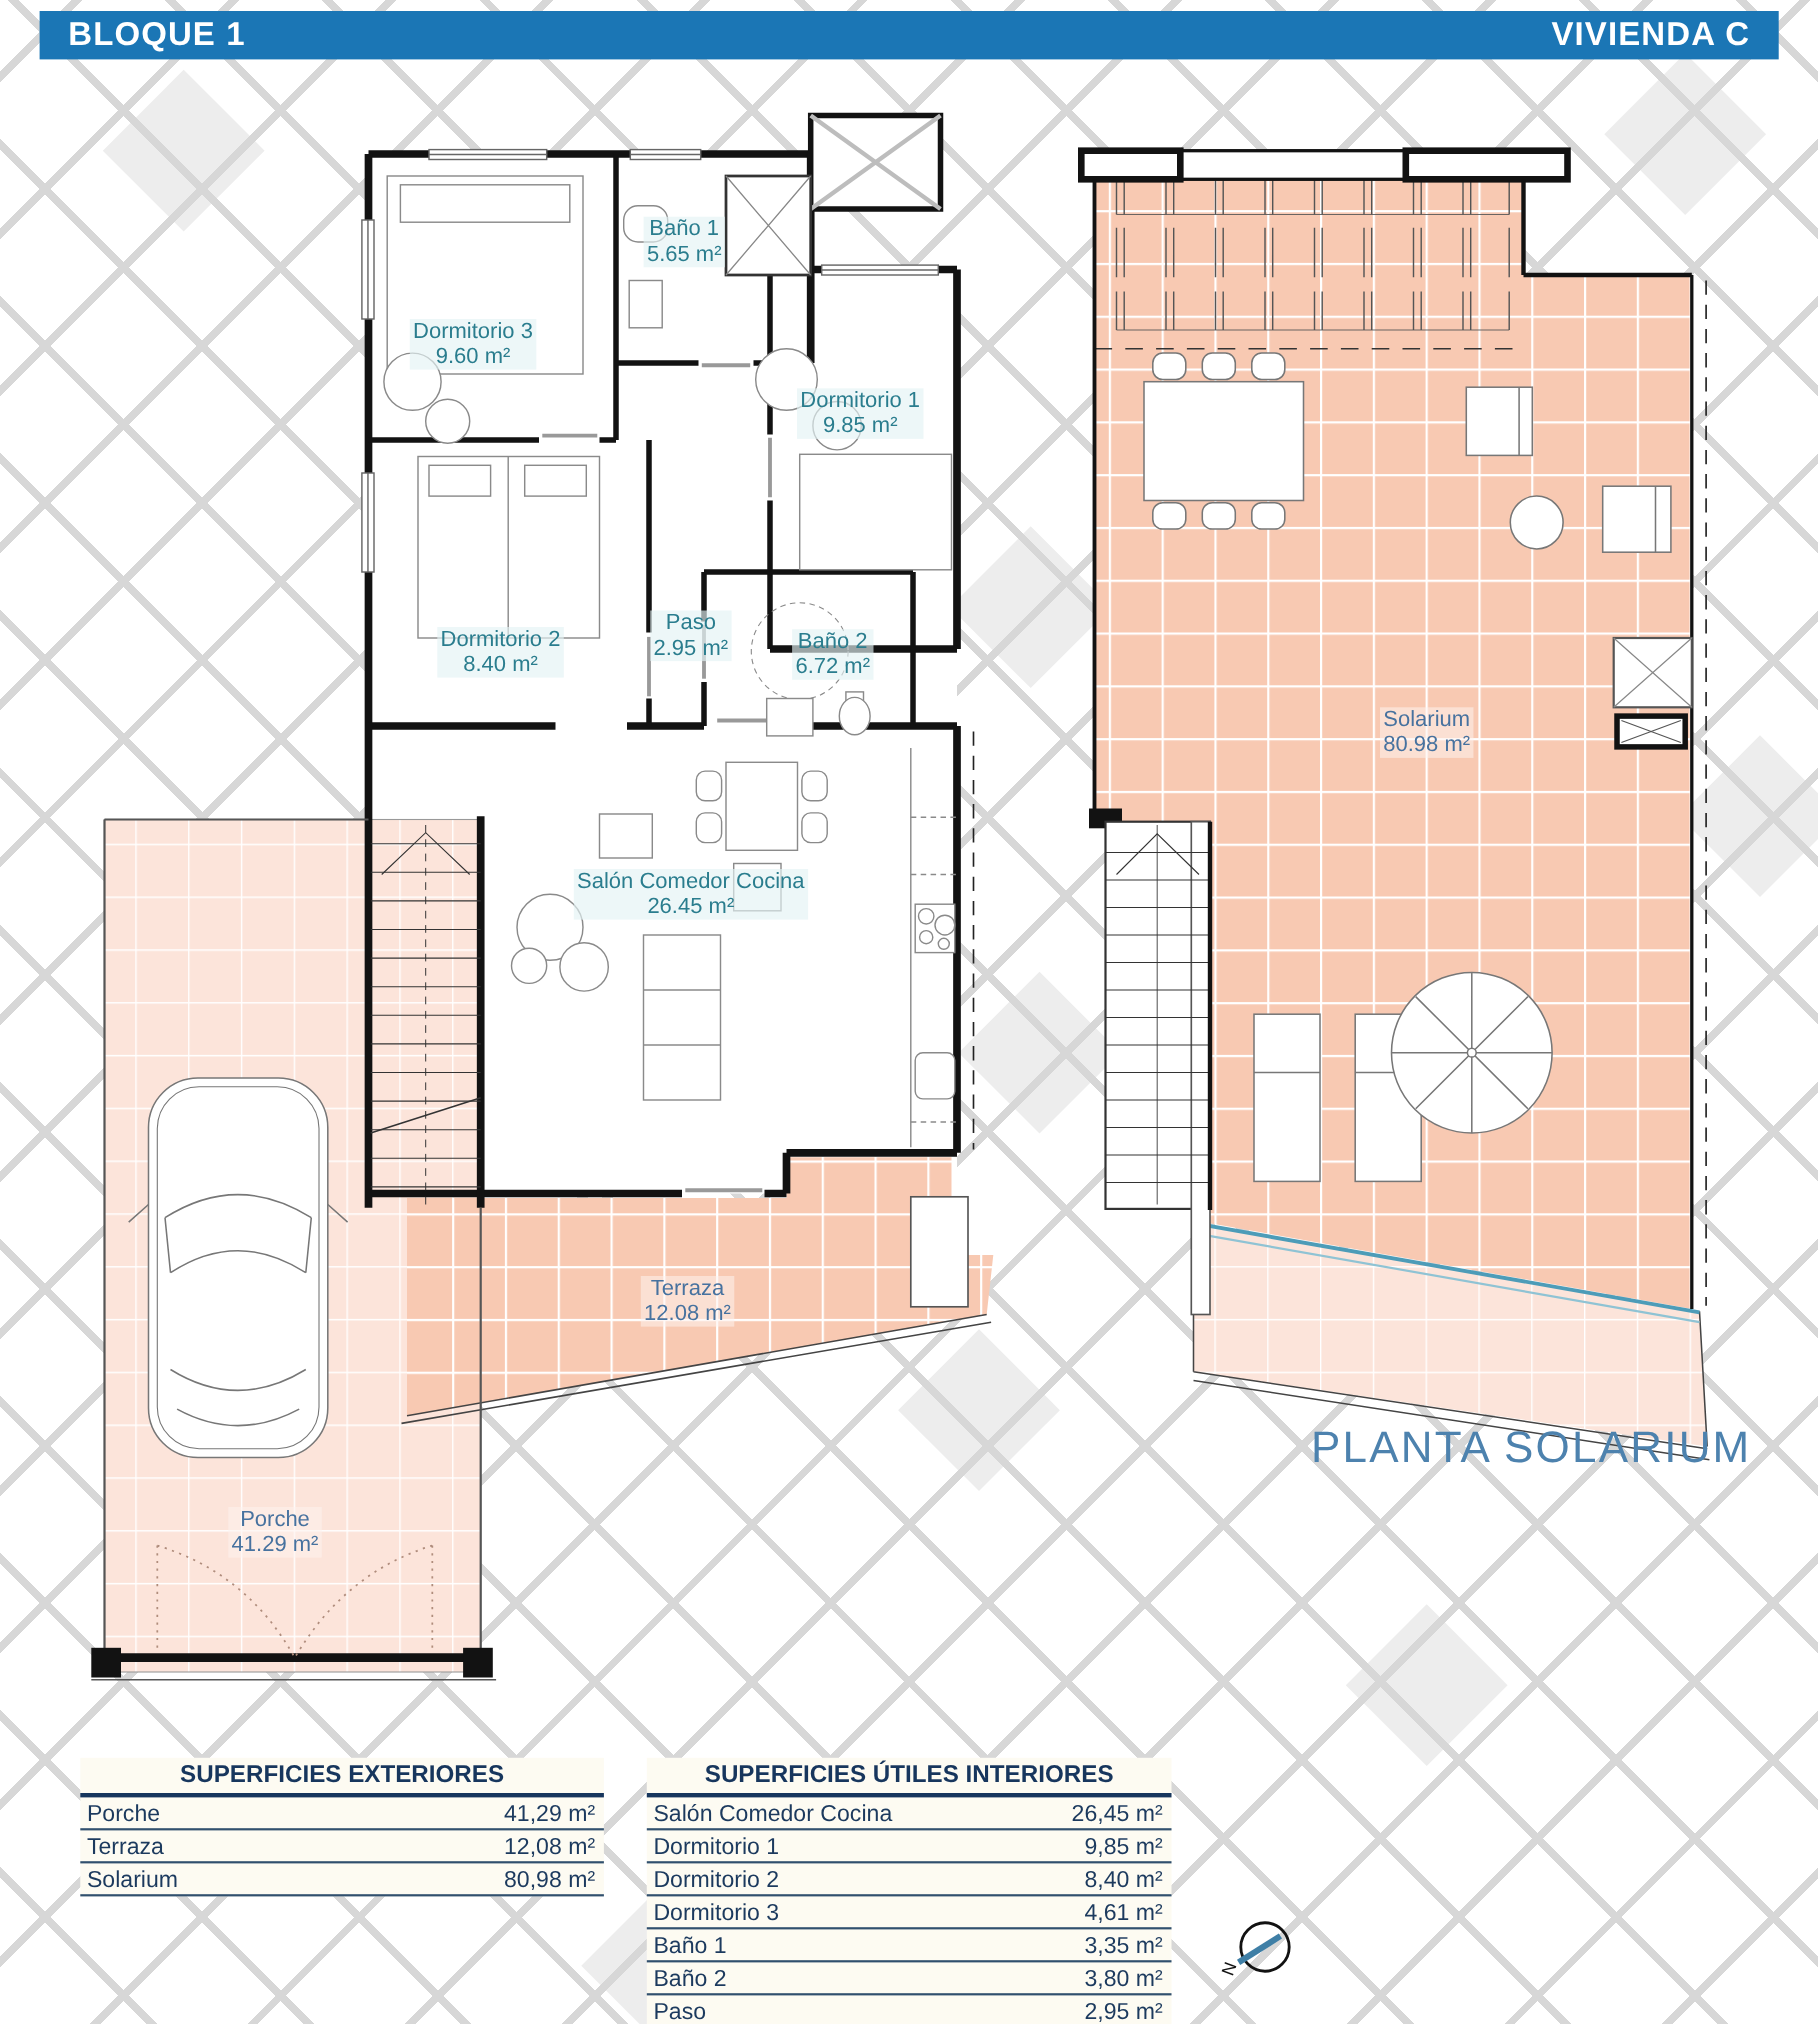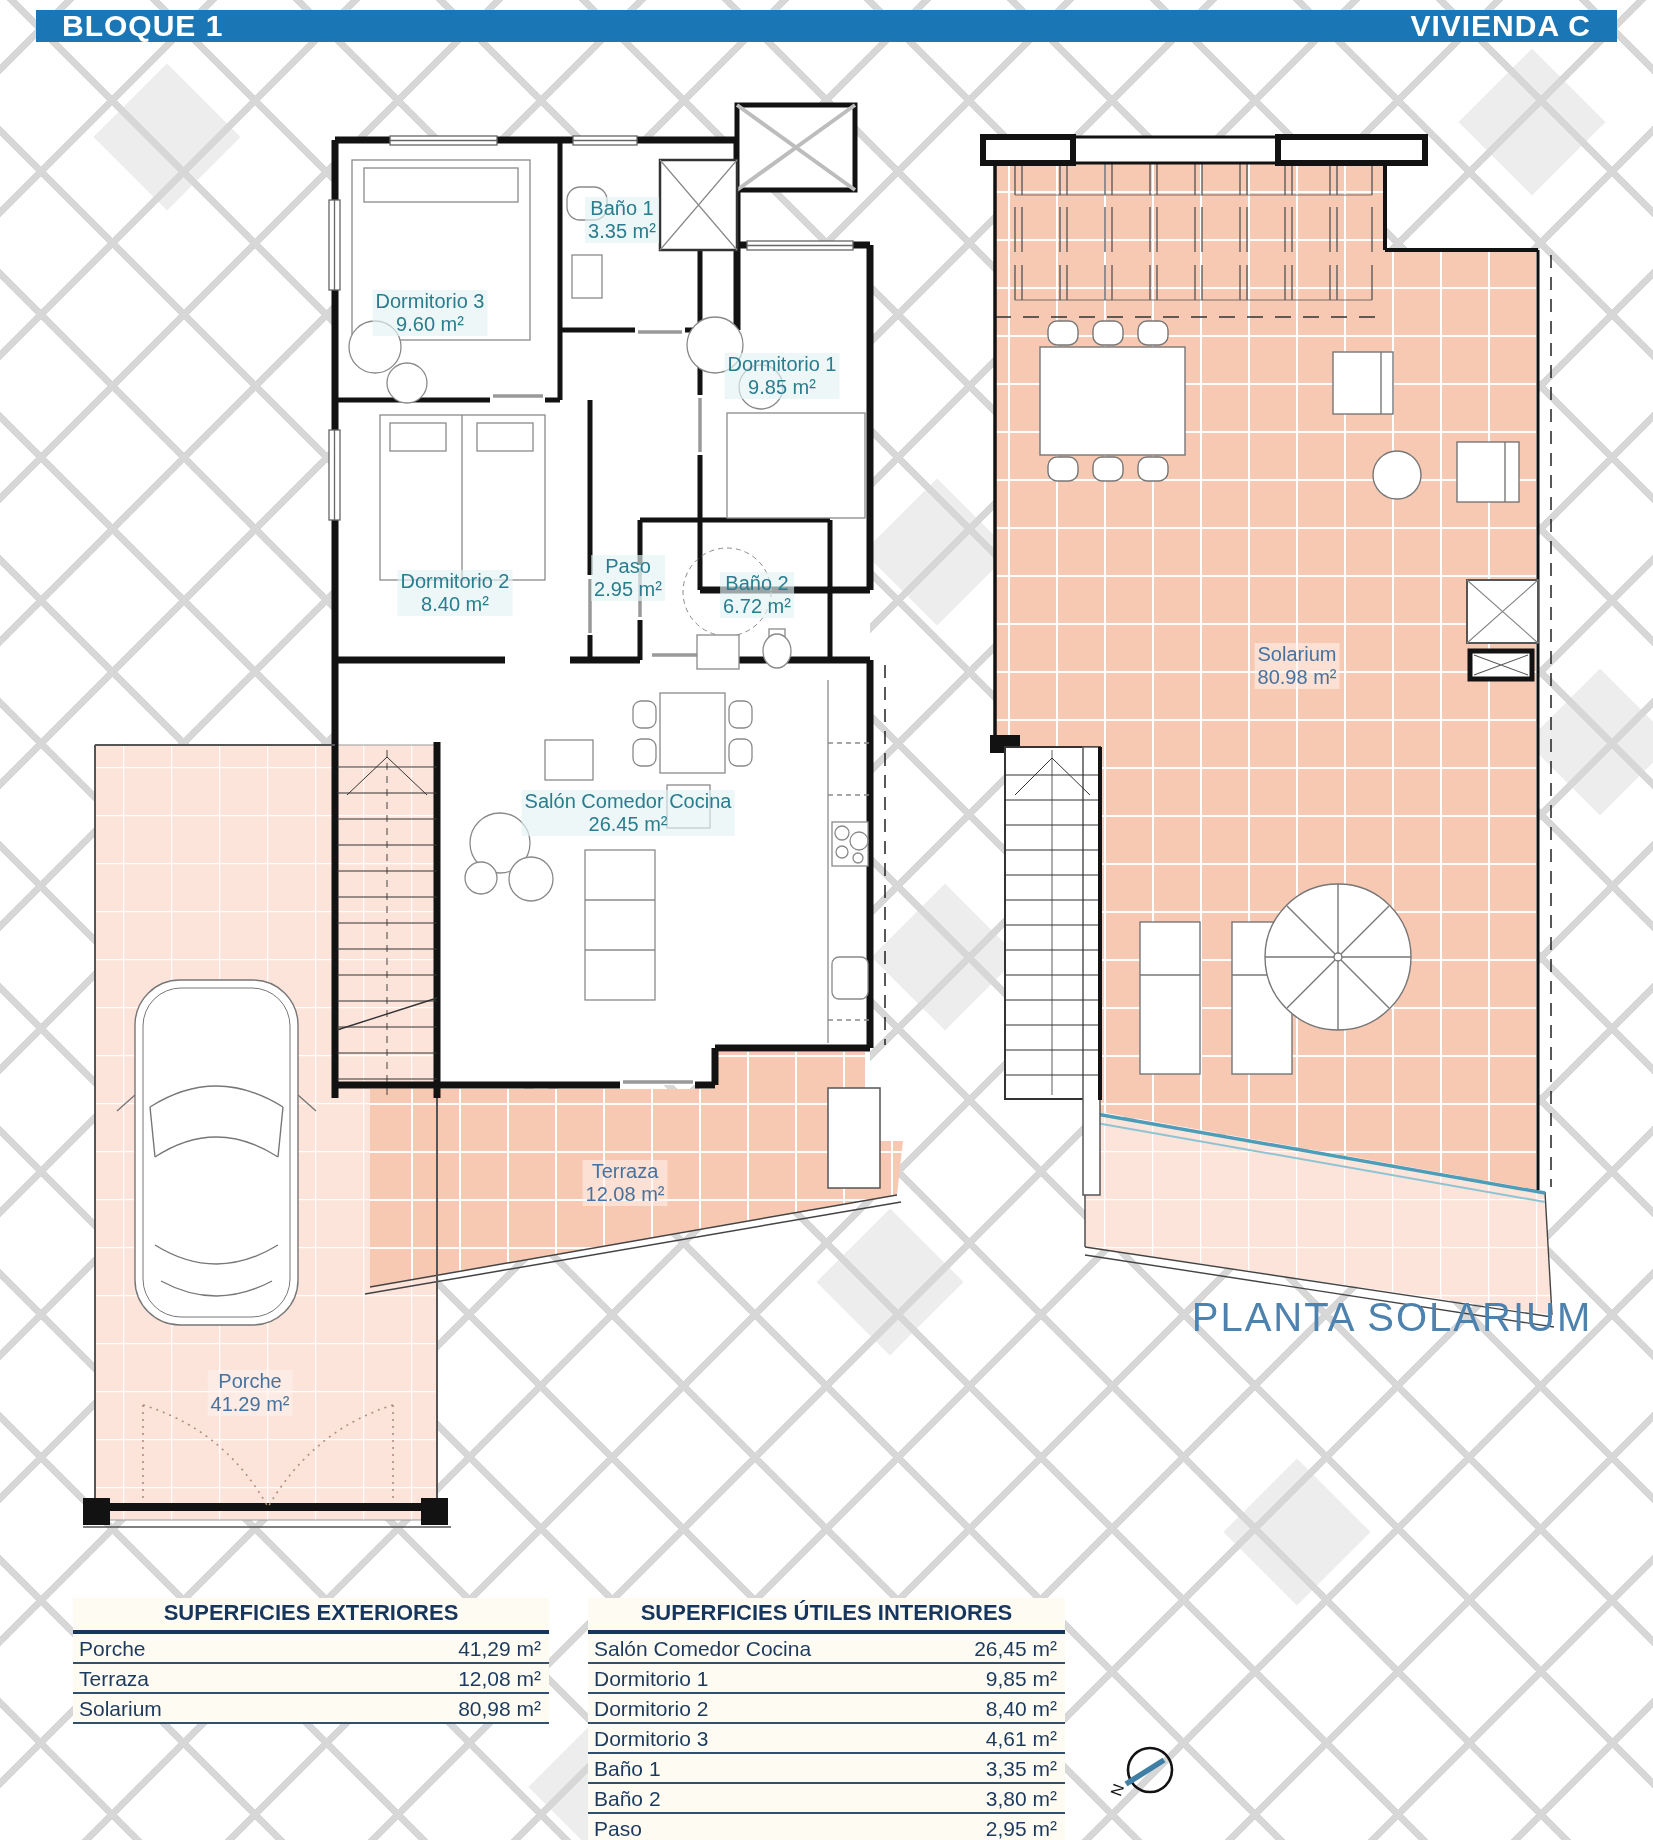--- a/index.html
+++ b/index.html
@@ -3,21 +3,21 @@
 <meta charset="utf-8">
 <style>
   html,body{margin:0;padding:0;background:#fff;}
   #canvas{position:relative;width:1653px;height:1840px;overflow:hidden;background:#ffffff;
           font-family:"Liberation Sans","DejaVu Sans",sans-serif;}
   .diamond{position:absolute;width:104px;height:104px;background:#ededed;transform:rotate(45deg);z-index:0;}
   #lattice{position:absolute;left:0;top:0;width:100%;height:100%;z-index:1;pointer-events:none;
     background:
       repeating-linear-gradient(45deg, transparent 0 94px, #d7d7d7 94px 101px),
       repeating-linear-gradient(-45deg, transparent 0 94px, #d7d7d7 94px 101px);}
-  #titlebar{position:absolute;left:36px;right:36px;top:10px;height:32px;z-index:6;
+  #titlebar{position:absolute;left:36px;right:36px;top:10px;height:44px;z-index:6;
     display:flex;align-items:center;justify-content:space-between;padding:0 26px;box-sizing:border-box;
     color:#fff;font-size:30px;font-weight:bold;letter-spacing:1px;}
   svg.plan{position:absolute;z-index:2;}
   .rlabel{position:absolute;z-index:3;transform:translate(-50%,0);text-align:center;
     font-size:20px;line-height:23px;color:#2a7d8e;white-space:nowrap;
     background:rgba(228,242,244,0.65);padding:0 3px;}
   .rlabel.ext{color:#47729f;background:rgba(253,243,238,0.55);}
   .plan-title{position:absolute;z-index:3;transform:translate(-50%,-50%);
     font-size:40px;letter-spacing:2px;color:#4d82ae;white-space:nowrap;}
   .stable{position:absolute;z-index:4;background:#fdfbf2;}
@@ -271,21 +271,21 @@
     <g>
       <rect x="507" y="485" width="71" height="63" fill="#fff" stroke="#555" stroke-width="2"></rect>
       <path d="M507 485 L578 548 M578 485 L507 548" stroke="#888" stroke-width="1.1" fill="none"></path>
       <rect x="510" y="556" width="62" height="28" fill="#fff" stroke="#121212" stroke-width="5"></rect>
       <path d="M514 560 L568 580 M568 560 L514 580" stroke="#555" stroke-width="1.1" fill="none"></path>
     </g>
   </svg>
 
   <div class="rlabel" style="left:622px;top:197px;">
     <span>Baño 1</span><br>
-    <span>3.35 m²</span>
+    <span>5.65 m²</span>
   </div>
   <div class="rlabel" style="left:430px;top:290px;">
     <span>Dormitorio 3</span><br>
     <span>9.60 m²</span>
   </div>
   <div class="rlabel" style="left:782px;top:353px;">
     <span>Dormitorio 1</span><br>
     <span>9.85 m²</span>
   </div>
   <div class="rlabel" style="left:455px;top:570px;">

